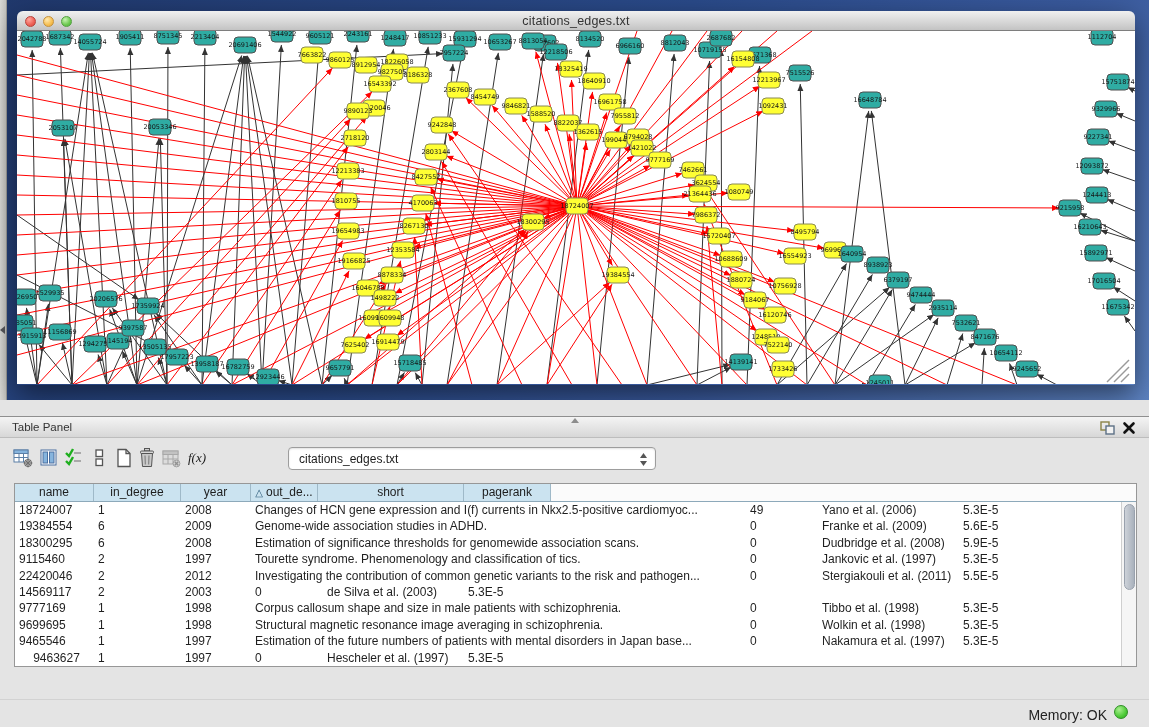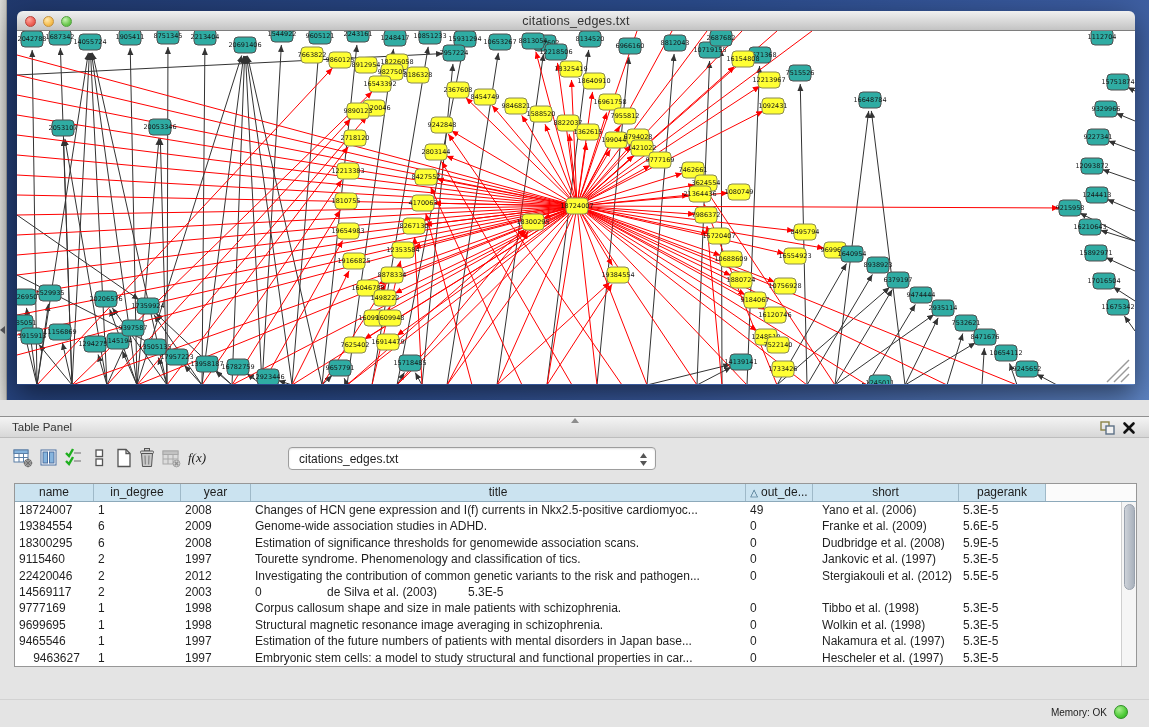--- a/index.html
+++ b/index.html
@@ -60,21 +60,21 @@
 
   .tabs { position:absolute; left:50%; transform:translateX(-50%); top:275px; display:inline-flex;
     border:1px solid #979797; border-radius:5px; overflow:hidden; background:#fff;
     box-shadow:0 1px 1px rgba(255,255,255,.7); }
   .tab { font-size:12.5px; padding:2.5px 14px 3.5px; color:#1b1b1b;
     background:linear-gradient(#ffffff,#efefef); border-left:1px solid #b5b5b5; cursor:pointer; white-space:nowrap; }
   .tab:first-child { border-left:none; }
   .tab.sel { background:linear-gradient(#8d8d8d,#767676); color:#f3f3f3; }
 
   .statusbar { position:absolute; left:0; top:299px; width:100%; height:28px; border-top:1px solid #d2d2d2; }
-  .mem-label { position:absolute; right:42px; top:7px; font-size:10px; color:#222; }
+  .mem-label { position:absolute; right:42px; top:7px; font-size:14px; color:#222; }
   .mem-dot { position:absolute; right:21px; top:5px; width:14px; height:14px; border-radius:50%;
     background:radial-gradient(circle at 35% 30%,#a9ef8f,#4ecb38 60%,#2fa424); border:1px solid #2e8f25; }
 </style>
 </head>
 <body>
 
 <div class="screen">
 
   <div class="desktop">
     <div class="edge-strip">
@@ -903,21 +903,20 @@
         <div class="tb-btn" style="left: 186px;"><svg width="26" height="22" viewBox="0 0 26 22">
             <text x="2" y="15" font-family="Liberation Serif, serif" font-style="italic" font-size="13" fill="#1a1a1a">f(x)</text>
           </svg></div>
       </div>
 
     <div class="dtable">
       <div class="thead" id="thead">
           <div class="th" style="width: 79px;">name</div>
           <div class="th" style="width: 87px;">in_degree</div>
           <div class="th" style="width: 70px;">year</div>
-          <div class="th" style="width: 495px;">title</div>
           <div class="th" style="width: 67px;"><span class="sort-tri">△</span>out_de...</div>
           <div class="th" style="width: 146px;">short</div>
           <div class="th" style="width: 87px;">pagerank</div>
           <div class="th fill"></div>
         </div>
       <div id="tbody">
           <div class="trow">
             <div class="td" style="width: 79px;">18724007</div>
             <div class="td" style="width: 87px;">1</div>
             <div class="td" style="width: 70px;">2008</div>
@@ -956,21 +955,21 @@
             <div class="td" style="width: 146px; padding-left: 9px;">Jankovic et al. (1997)</div>
             <div class="td" style="width: 87px;">5.3E-5</div>
             <div class="td fill"></div>
           </div>
           <div class="trow">
             <div class="td" style="width: 79px;">22420046</div>
             <div class="td" style="width: 87px;">2</div>
             <div class="td" style="width: 70px;">2012</div>
             <div class="td" style="width: 495px;">Investigating the contribution of common genetic variants to the risk and pathogen...</div>
             <div class="td" style="width: 67px;">0</div>
-            <div class="td" style="width: 146px; padding-left: 9px;">Stergiakouli et al. (2012)</div>
+            <div class="td" style="width: 146px; padding-left: 9px;">Stergiakouli et al. (2011)</div>
             <div class="td" style="width: 87px;">5.5E-5</div>
             <div class="td fill"></div>
           </div>
           <div class="trow">
             <div class="td" style="width: 79px;">14569117</div>
             <div class="td" style="width: 87px;">2</div>
             <div class="td" style="width: 70px;">2003</div>
             <div class="td" style="width: 67px;">0</div>
             <div class="td" style="width: 146px; padding-left: 9px;">de Silva et al. (2003)</div>
             <div class="td" style="width: 87px;">5.3E-5</div>
@@ -1003,21 +1002,20 @@
             <div class="td" style="width: 495px;">Estimation of the future numbers of patients with mental disorders in Japan base...</div>
             <div class="td" style="width: 67px;">0</div>
             <div class="td" style="width: 146px; padding-left: 9px;">Nakamura et al. (1997)</div>
             <div class="td" style="width: 87px;">5.3E-5</div>
             <div class="td fill"></div>
           </div>
           <div class="trow">
             <div class="td" style="width: 79px; text-align: center;">9463627</div>
             <div class="td" style="width: 87px;">1</div>
             <div class="td" style="width: 70px;">1997</div>
-            <div class="td" style="width: 495px;">Embryonic stem cells: a model to study structural and functional properties in car...</div>
             <div class="td" style="width: 67px;">0</div>
             <div class="td" style="width: 146px; padding-left: 9px;">Hescheler et al. (1997)</div>
             <div class="td" style="width: 87px;">5.3E-5</div>
             <div class="td fill"></div>
           </div>
         </div>
       <div class="vscroll">
         <div class="vthumb"></div>
       </div>
     </div>

